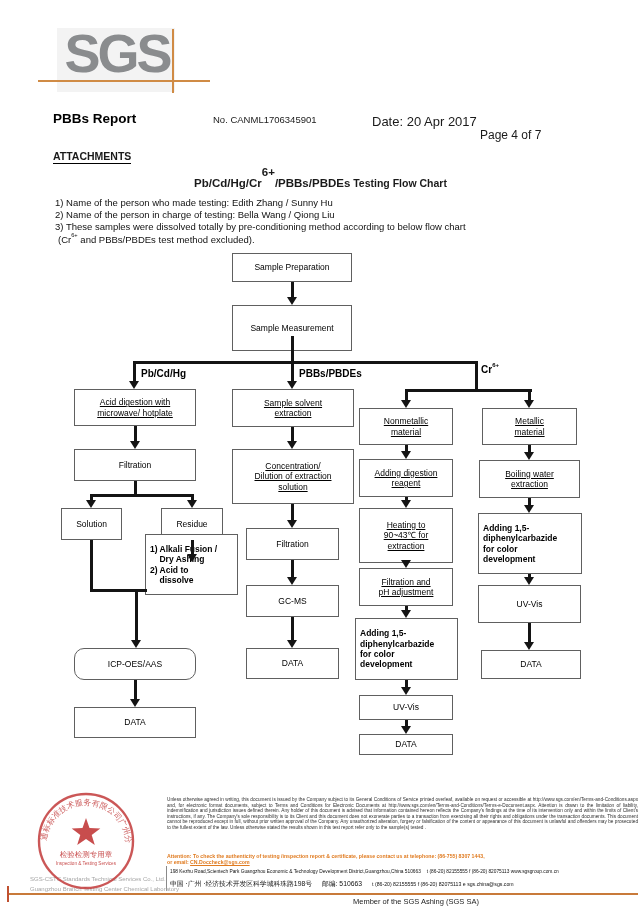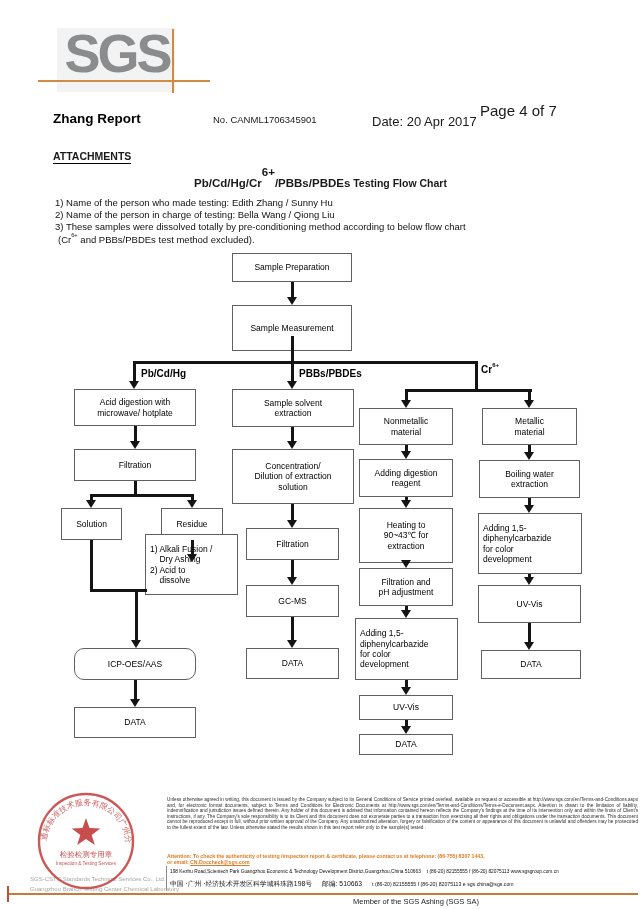--- a/index.html
+++ b/index.html
@@ -10,36 +10,36 @@
   
   .logo-bg{left:57px;top:28px;width:118px;height:64px;background:#f3f3f3;}
   .logo-txt{left:60px;top:22px;width:114px;text-align:center;font-weight:bold;font-size:54px;letter-spacing:-3px;color:#8a8c8e;font-family:"Liberation Sans",sans-serif;}
   .logo-hline{left:38px;top:80px;width:172px;height:2px;background:#d08b45;}
   .logo-vline{left:172px;top:29px;width:2px;height:64px;background:#d08b45;}
 
   
   .h-title{left:53px;top:111px;font-size:13.5px;font-weight:bold;color:#000;}
   .h-no{left:213px;top:114px;font-size:9.5px;}
   .h-date{left:372px;top:114px;font-size:13px;}
-  .h-page{left:480px;top:102px;font-size:15px;}
+  .h-page{left:480px;top:128px;font-size:12px;}
 
   .attach{left:53px;top:150px;font-size:10.5px;font-weight:bold;border-bottom:1.5px solid #000;padding-bottom:1px;}
   .chart-title{left:0;right:0;top:171px;text-align:center;font-weight:bold;}
   .chart-title .t1{font-size:11.5px;}
   .chart-title .t2{font-size:10.5px;}
   sup{font-size:0.6em;position:relative;top:-0.4em;}
 
   .notes{left:55px;top:197px;font-size:9.5px;line-height:11.8px;color:#111;}
 
   
   .fb{position:absolute;border:1.5px solid #606060;background:#fff;box-sizing:border-box;
       display:flex;align-items:center;justify-content:center;text-align:center;
       font-size:8.5px;line-height:1.22;color:#000;padding:1px 2px;}
-  .pre{white-space:pre-line;}
-  .pre-l{white-space:pre;text-align:left;justify-content:flex-start;padding-left:4px;}
+  .pre{white-space:pre-line;text-decoration:underline;}
+  .pre-l{white-space:pre;text-align:left;justify-content:flex-start;padding-left:4px;font-weight:bold;}
   .ln{position:absolute;background:#141414;}
   .arr{position:absolute;width:0;height:0;border-left:5px solid transparent;border-right:5px solid transparent;border-top:8px solid #141414;}
   .blabel{position:absolute;font-weight:bold;font-size:10px;color:#000;}
 
   
   .legal{left:167px;top:797px;width:471px;font-size:4.7px;line-height:5.6px;text-align:justify;color:#2e2e2e;}
   .attn{left:167px;top:853px;width:471px;font-size:5.2px;line-height:6px;font-weight:bold;color:#e07b20;}
   .attn a{color:#e07b20;text-decoration:underline;}
   .addr{left:166px;top:866px;width:472px;border-left:1px solid #8a8a8a;padding-left:3px;box-sizing:border-box;}
   .addr-row1{display:flex;gap:6px;font-size:4.8px;line-height:11px;color:#111;white-space:nowrap;}
@@ -54,21 +54,21 @@
 </head>
 <body>
 
 <div class="page">
 
   <div class="abs logo-bg"></div>
   <div class="abs logo-txt">SGS</div>
   <div class="abs logo-hline"></div>
   <div class="abs logo-vline"></div>
 
-  <div class="abs h-title">Zhang Report</div>
+  <div class="abs h-title">PBBs Report</div>
   <div class="abs h-no">No. CANML1706345901</div>
   <div class="abs h-date">Date: 20 Apr 2017</div>
   <div class="abs h-page">Page 4 of 7</div>
 
   <div class="abs attach">ATTACHMENTS</div>
   <div class="abs chart-title">
     <span class="t1">Pb/Cd/Hg/Cr</span><sup class="t1">6+</sup><span class="t1">/PBBs/PBDEs</span><span class="t2"> Testing Flow Chart</span>
   </div>
   <div class="abs notes">
     <div>1) Name of the person who made testing: Edith Zhang / Sunny Hu</div>

